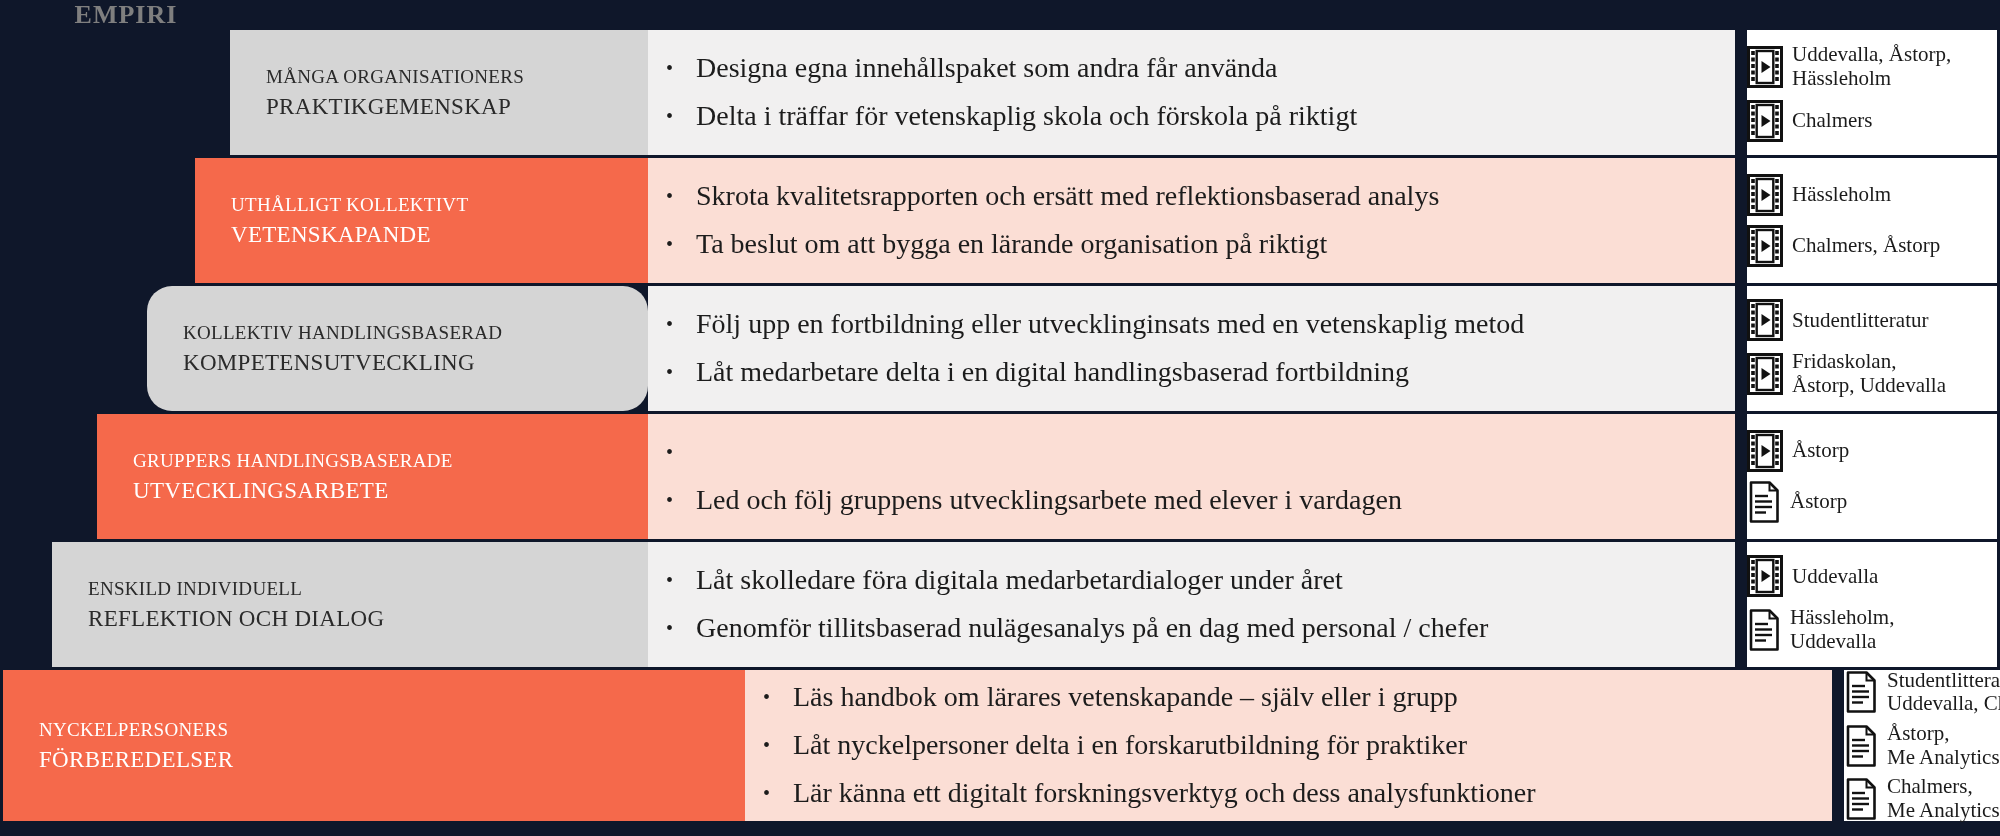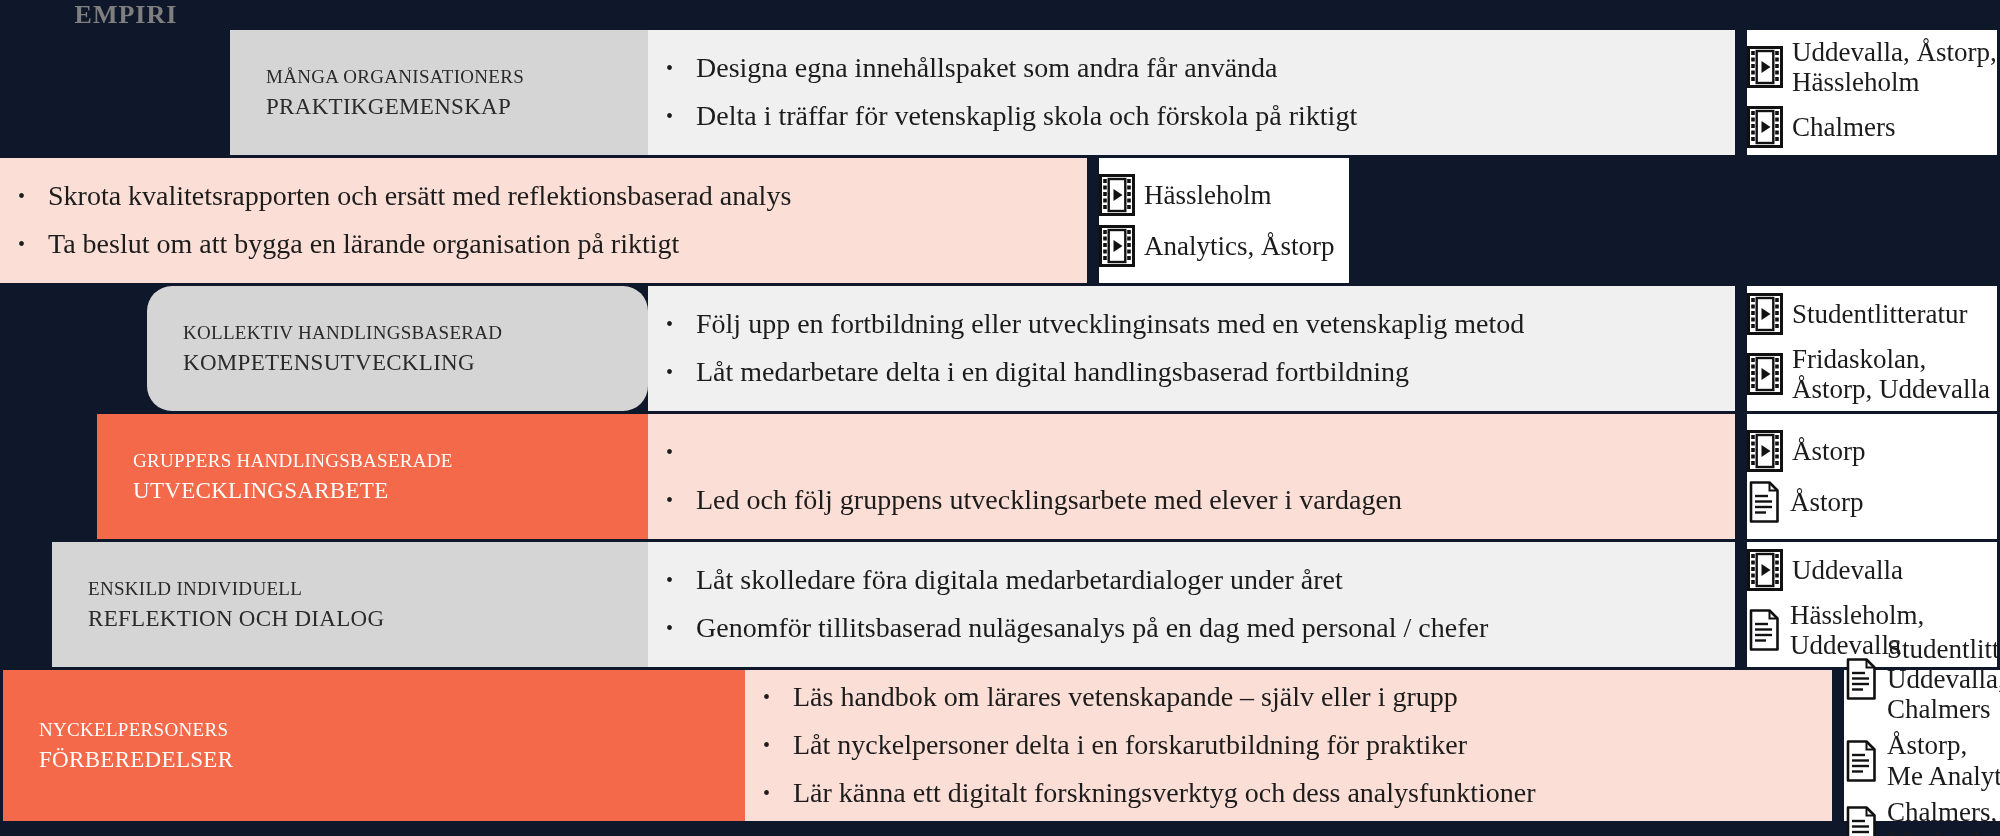--- a/index.html
+++ b/index.html
@@ -38,21 +38,21 @@
   .bullet-line{display:flex;align-items:center;min-height:48px;font-size:28px;color:#1c1c1c;}
   .dot{width:30px;margin-left:8px;font-size:20px;flex:0 0 auto;color:#1c1c1c;}
   .btext{line-height:1.15;white-space:nowrap;}
   .empiri{
     box-sizing:border-box;margin-left:12px;width:250px;flex:0 0 auto;background:#ffffff;
     display:flex;flex-direction:column;justify-content:center;gap:9px;
   }
   .r6 .empiri{gap:6px;}
   .empiri-entry{display:flex;align-items:center;gap:9px;}
   .eicon{flex:0 0 auto;display:flex;align-items:center;}
-  .etext{font-size:27px;line-height:1.12;color:#1b1b1b;white-space:pre-line;}
+  .etext{font-size:21px;line-height:1.12;color:#1b1b1b;white-space:pre-line;}
 </style>
 </head>
 <body>
 
 <div class="canvas">
   <div class="empiri-header">EMPIRI</div>
 
   <div class="rows">
 
     <div class="row r1 gray">
@@ -113,20 +113,24 @@
                 </g>
                 <polygon points="14.5,15 14.5,27 23.5,21" fill="#111"></polygon>
               </svg>
           </span>
           <span class="etext">Chalmers</span>
         </div>
       </div>
     </div>
 
     <div class="row r2 orange">
+      <div class="label">
+        <div class="label-small">UTHÅLLIGT KOLLEKTIVT</div>
+        <div class="label-big">VETENSKAPANDE</div>
+      </div>
       <div class="panel">
         <div class="bullet-line">
             <span class="dot">•</span>
             <span class="btext">Skrota kvalitetsrapporten och ersätt med reflektionsbaserad analys</span>
           </div>
         <div class="bullet-line">
             <span class="dot">•</span>
             <span class="btext">Ta beslut om att bygga en lärande organisation på riktigt</span>
           </div>
       </div>
@@ -166,21 +170,21 @@
                   <rect x="4.2" y="31" width="3.6" height="4"></rect>
                   <rect x="28.2" y="5" width="3.6" height="4"></rect>
                   <rect x="28.2" y="11.5" width="3.6" height="4"></rect>
                   <rect x="28.2" y="18" width="3.6" height="4"></rect>
                   <rect x="28.2" y="24.5" width="3.6" height="4"></rect>
                   <rect x="28.2" y="31" width="3.6" height="4"></rect>
                 </g>
                 <polygon points="14.5,15 14.5,27 23.5,21" fill="#111"></polygon>
               </svg>
           </span>
-          <span class="etext">Analytics, Åstorp</span>
+          <span class="etext">Chalmers, Åstorp</span>
         </div>
       </div>
     </div>
 
     <div class="row r3 gray">
       <div class="label">
         <div class="label-small">KOLLEKTIV HANDLINGSBASERAD</div>
         <div class="label-big">KOMPETENSUTVECKLING</div>
       </div>
       <div class="panel">

